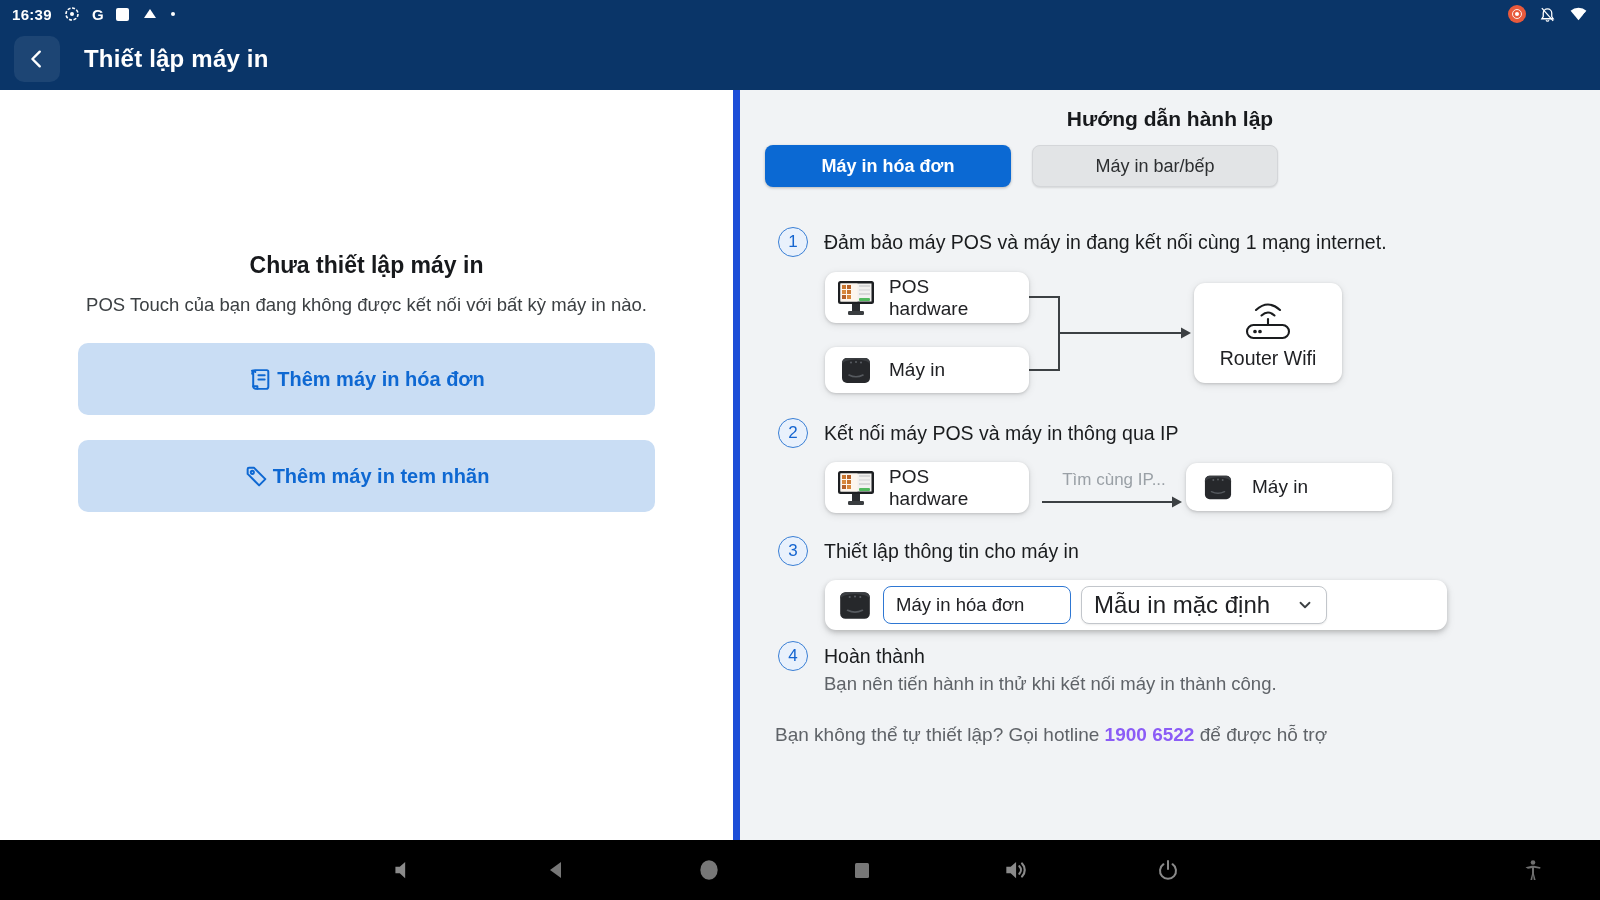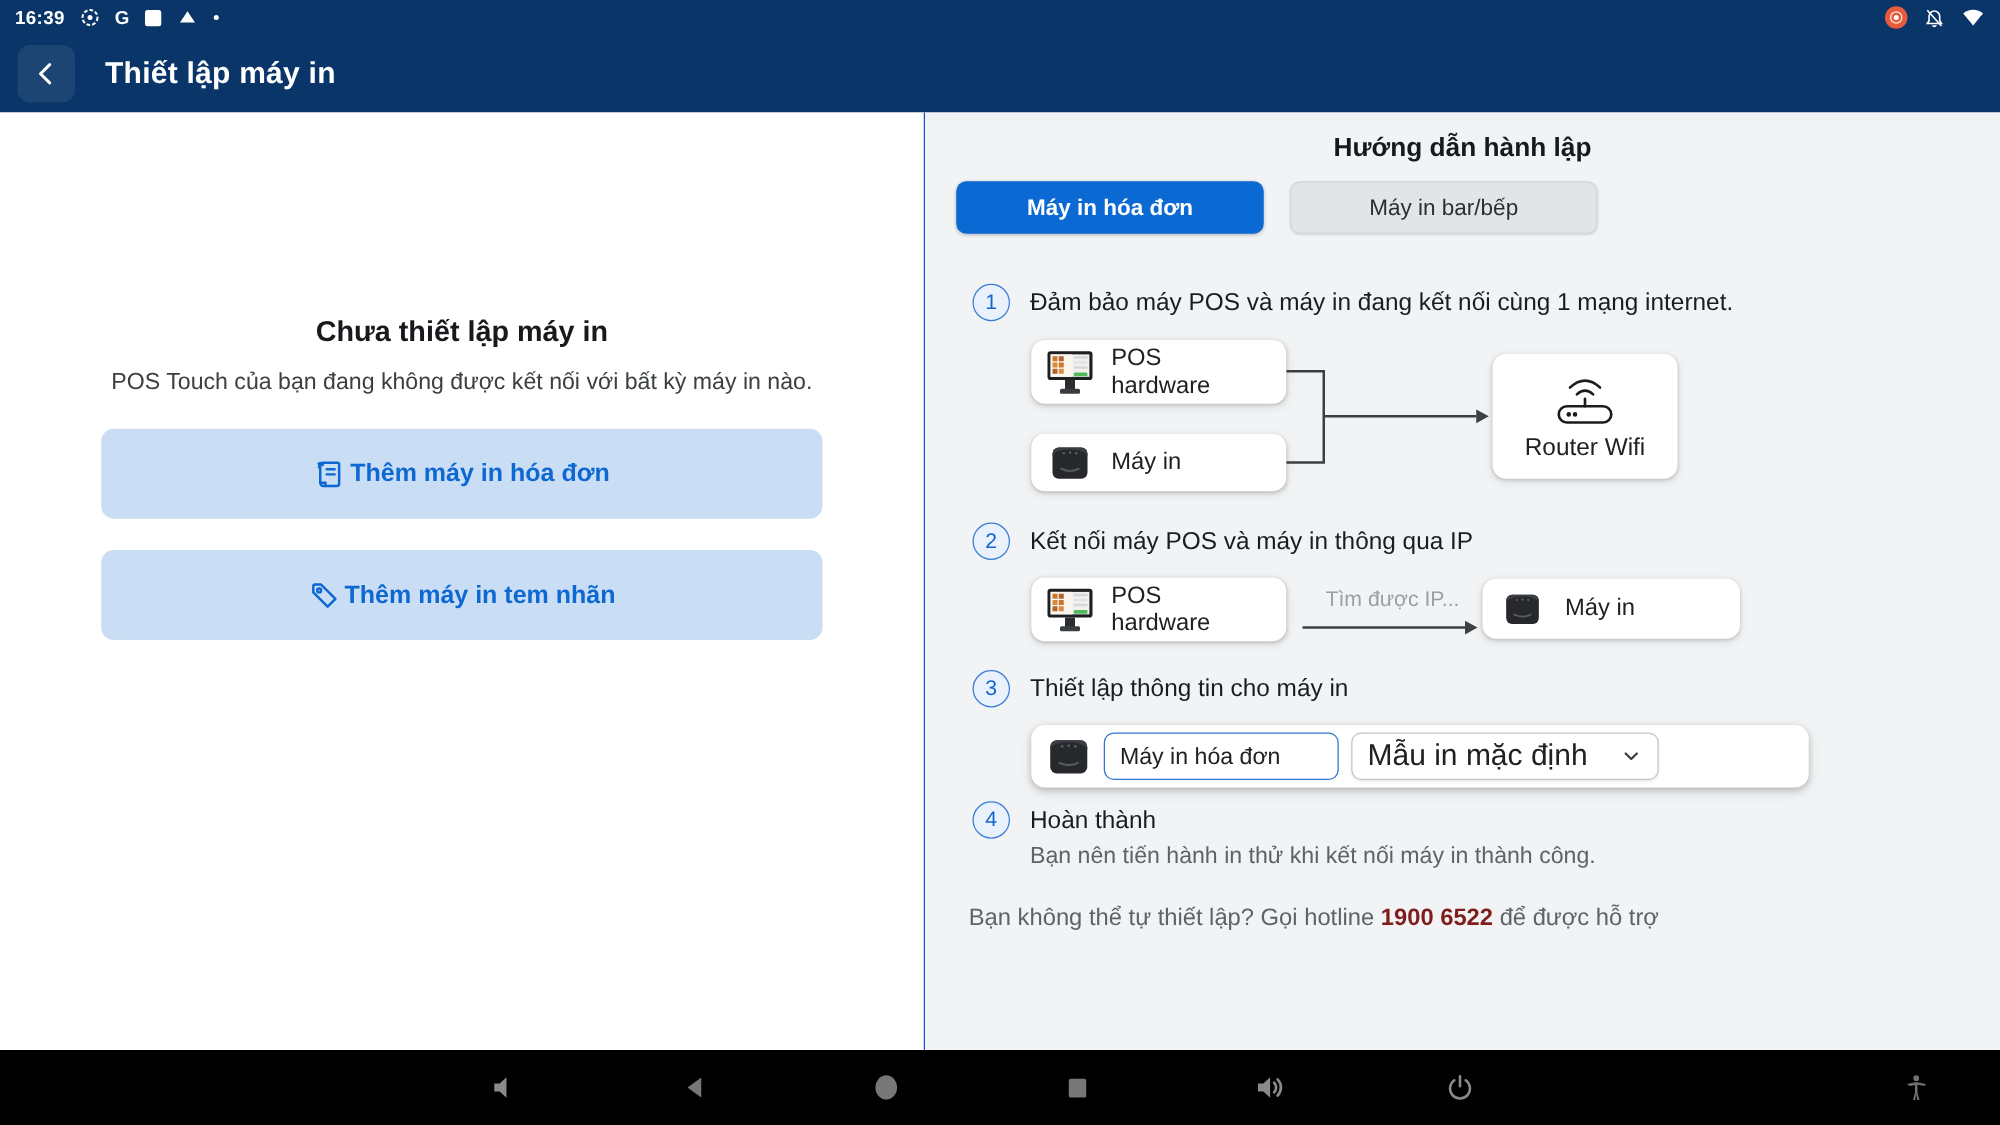--- a/index.html
+++ b/index.html
@@ -19,21 +19,21 @@
   .dot-glyph { width:4px; height:4px; background:#fff; border-radius:50%; }
   .rec-badge { width:18px; height:18px; border-radius:50%; background:#e85a3c; display:flex; align-items:center; justify-content:center; }
   .rec-badge .ring { width:10px; height:10px; border:1.6px solid rgba(255,255,255,.85); border-radius:50%; display:flex; align-items:center; justify-content:center; }
   .rec-badge .core { width:4px; height:4px; background:#fff; border-radius:50%; }
 
   .app-bar { position:absolute; top:28px; left:0; right:0; height:62px; display:flex; align-items:center; }
   .back-btn { width:46px; height:46px; margin-left:14px; border-radius:10px; background:#1d4574; display:flex; align-items:center; justify-content:center; cursor:pointer; }
   .app-title { color:#fff; font-size:24px; font-weight:700; margin-left:24px; letter-spacing:.2px; }
 
   
-  .left-panel { position:absolute; top:90px; left:0; width:740px; bottom:60px; background:#fff; border-right:1px solid #1d4ed8; }
+  .left-panel { position:absolute; top:90px; left:0; width:740px; bottom:60px; background:#fff; border-right:7px solid #1d4ed8; }
   .right-panel { position:absolute; top:90px; left:740px; width:860px; bottom:60px; background:#f1f3f5; }
 
   
   .lp-heading { margin-top:162px; text-align:center; font-size:23px; font-weight:700; color:#17191c; }
   .lp-sub { margin-top:15px; text-align:center; font-size:18.5px; color:#3c4043; }
   .lp-buttons { width:577px; margin:27px auto 0; }
   .lp-btn { height:72px; margin-top:25px; background:#c9ddf4; border-radius:10px; display:flex; align-items:center; justify-content:center; gap:4px; cursor:pointer; }
   .lp-btn:first-child { margin-top:0; }
   .lp-btn span.lbl { color:#0e68d2; font-size:20px; font-weight:700; }
 
@@ -65,21 +65,21 @@
   .bracket-svg { position:absolute; left:289px; top:182px; }
   .d2-label { position:absolute; left:300px; top:380px; width:148px; text-align:center; font-size:17px; color:#9aa0a6; }
   .d2-arrow-svg { position:absolute; left:300px; top:405px; }
 
   .step3-card { left:85px; top:490px; width:622px; height:50px; padding:0 12px; gap:10px; box-shadow:0 2px 5px rgba(0,0,0,.18), 0 4px 10px rgba(0,0,0,.10); }
   .prn-name-input { width:188px; height:38px; border:1.6px solid #2e77d3; border-radius:8px; background:#fff; font-family:inherit; font-size:18.5px; color:#202124; padding:0 12px; outline:none; }
   .tpl-select { width:246px; height:38px; border:1px solid #c2c6cb; border-radius:8px; background:#fff; display:flex; align-items:center; padding:0 12px; font-size:24px; color:#202124; cursor:pointer; box-shadow:0 1px 2px rgba(0,0,0,.08); }
   .tpl-select .chev { margin-left:auto; }
 
   .hotline { position:absolute; top:634px; left:35px; font-size:19px; color:#5f6368; }
-  .hotline b { color:#7f1d1d; font-weight:700; }
+  .hotline b { color:#8b5cf6; font-weight:700; }
 
   
   .nav-bar { position:absolute; left:0; bottom:0; width:1600px; height:60px; background:#000; }
   .nav-icons { position:absolute; left:390px; top:0; width:790px; height:60px; display:flex; align-items:center; justify-content:space-between; }
   .nav-a11y { position:absolute; right:55px; top:0; height:60px; display:flex; align-items:center; }
   .nicon { display:flex; align-items:center; justify-content:center; cursor:pointer; }
 </style>
 </head>
 <body>
 
@@ -242,21 +242,21 @@
         <rect x="24" y="6" width="11" height="2" fill="#d7d7d7"></rect>
           <rect x="24" y="10" width="11" height="2" fill="#e2e2e2"></rect>
           <rect x="24" y="14" width="11" height="2" fill="#d7d7d7"></rect>
         <rect x="24" y="19" width="11" height="3" rx="1" fill="#53b95e"></rect>
         <rect x="17" y="25" width="8" height="8" fill="#2a2c2f"></rect>
         <rect x="13" y="32" width="16" height="4" rx="1.2" fill="#3a3d40"></rect>
       </svg>
       <div class="card-lbl" style="width:112px">POS hardware</div>
     </div>
 
-    <div class="d2-label">Tìm được IP...</div>
+    <div class="d2-label">Tìm cùng IP...</div>
     <svg class="d2-arrow-svg" width="146" height="14" viewBox="0 0 146 14">
       <line x1="2" y1="7" x2="132" y2="7" stroke="#3c4043" stroke-width="2"></line>
       <path d="M132 1.5 L142 7 L132 12.5 Z" fill="#3c4043"></path>
     </svg>
 
     <div class="card prn-card2">
       <svg width="32" height="28" viewBox="0 0 34 30">
         <rect x="3" y="3" width="28" height="25" rx="5" fill="#26282b"></rect>
         <path d="M3 10 a14 5.5 0 0 1 28 0 v-2 a5 5 0 0 0-5-5 H8 a5 5 0 0 0-5 5 Z" fill="#3a3d41"></path>
         <circle cx="12" cy="7.5" r="1" fill="#5a5e63"></circle>

